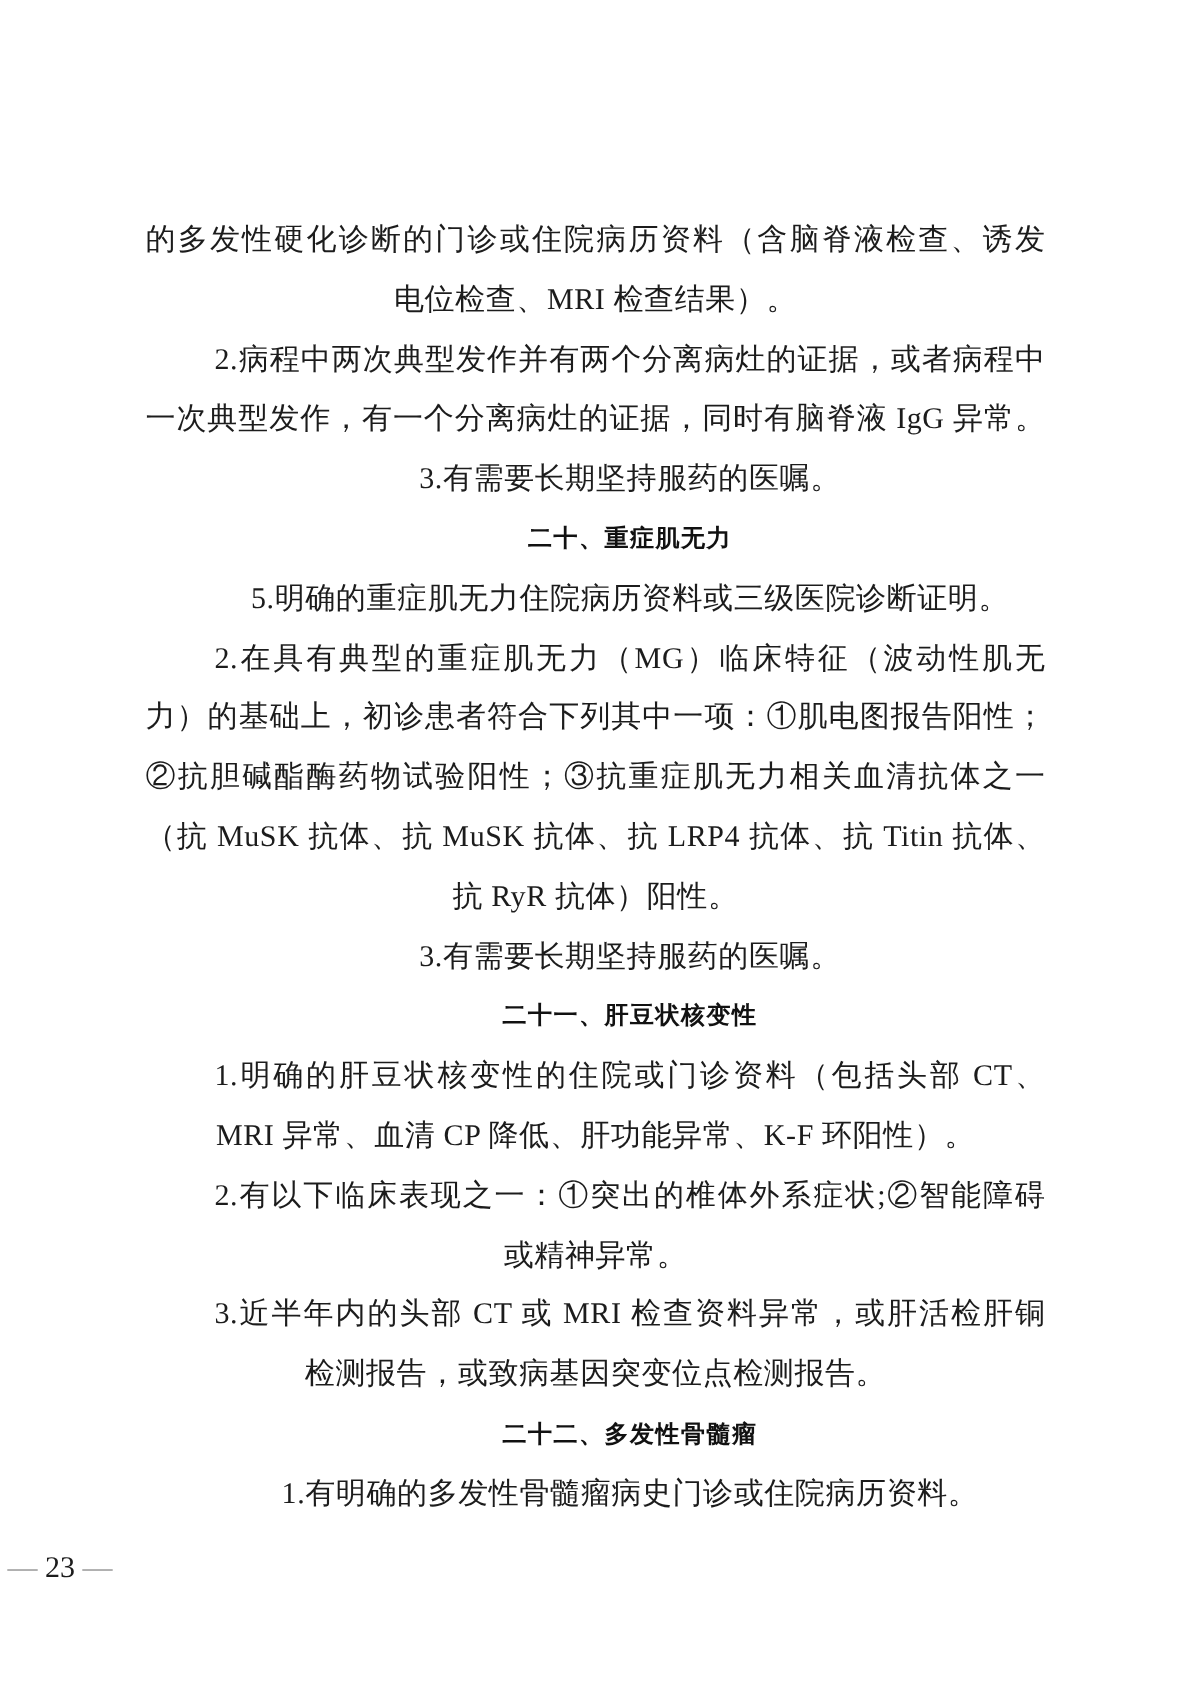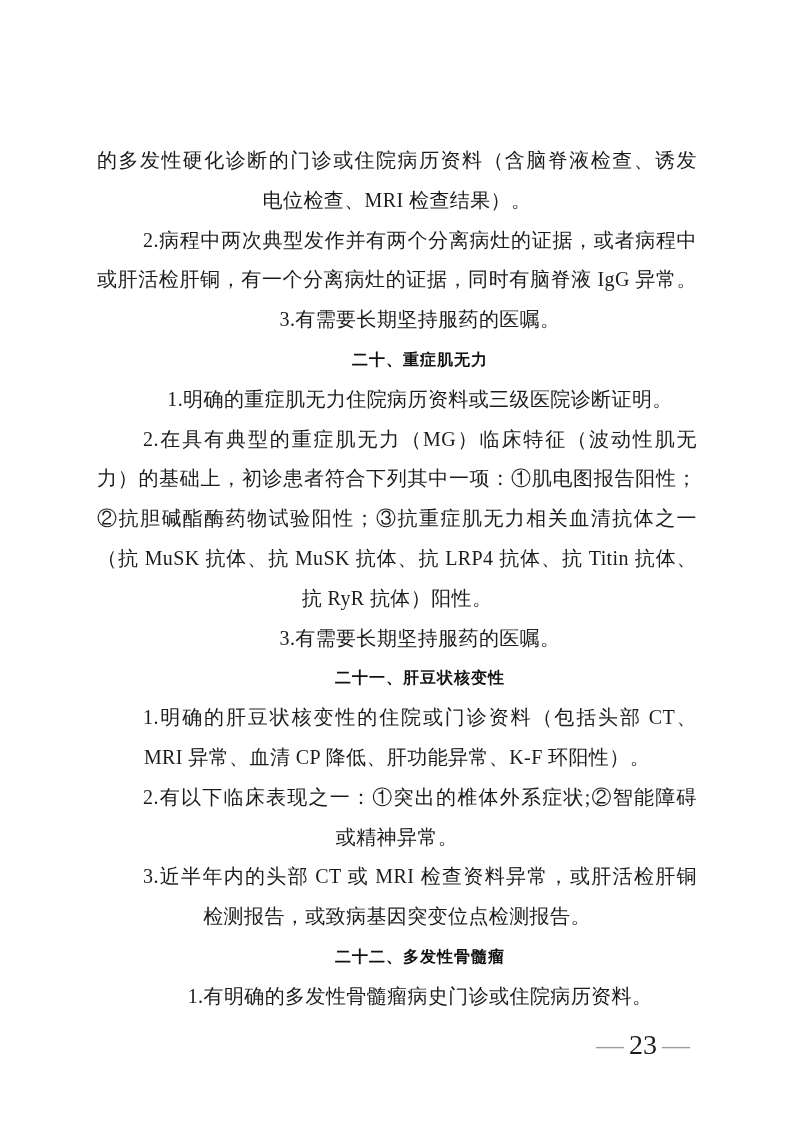--- a/index.html
+++ b/index.html
@@ -45,45 +45,45 @@
     letter-spacing: 1px;
     color: #111111;
   }
   .page-footer {
     position: absolute;
     top: 1030px;
     left: 0;
     width: 100%;
     box-sizing: border-box;
     padding-right: 98px;
-    text-align: right;
-    font-size: 28px;
+    text-align: left;
+    font-size: 20px;
     line-height: 30px;
   }
   .page-footer .dash {
     color: #9b9b9b;
     margin: 0 5px;
   }
   .page-footer .num {
     color: #1c1c1c;
   }
 </style>
 </head>
 <body>
 
 <div class="page">
 
   <main class="text-block">
       <div class="line justify">的多发性硬化诊断的门诊或住院病历资料（含脑脊液检查、诱发</div>
       <div class="line">电位检查、MRI 检查结果）。</div>
       <div class="line indent justify">2.病程中两次典型发作并有两个分离病灶的证据，或者病程中</div>
-      <div class="line justify">或肝活检肝铜，有一个分离病灶的证据，同时有脑脊液 IgG 异常。</div>
+      <div class="line justify">一次典型发作，有一个分离病灶的证据，同时有脑脊液 IgG 异常。</div>
       <div class="line indent">3.有需要长期坚持服药的医嘱。</div>
       <div class="line heading indent">二十、重症肌无力</div>
-      <div class="line indent">1.明确的重症肌无力住院病历资料或三级医院诊断证明。</div>
+      <div class="line indent">5.明确的重症肌无力住院病历资料或三级医院诊断证明。</div>
       <div class="line indent justify">2.在具有典型的重症肌无力（MG）临床特征（波动性肌无</div>
       <div class="line justify">力）的基础上，初诊患者符合下列其中一项：①肌电图报告阳性；</div>
       <div class="line justify">②抗胆碱酯酶药物试验阳性；③抗重症肌无力相关血清抗体之一</div>
       <div class="line justify">（抗 MuSK 抗体、抗 MuSK 抗体、抗 LRP4 抗体、抗 Titin 抗体、</div>
       <div class="line">抗 RyR 抗体）阳性。</div>
       <div class="line indent">3.有需要长期坚持服药的医嘱。</div>
       <div class="line heading indent">二十一、肝豆状核变性</div>
       <div class="line indent justify">1.明确的肝豆状核变性的住院或门诊资料（包括头部 CT、</div>
       <div class="line">MRI 异常、血清 CP 降低、肝功能异常、K-F 环阳性）。</div>
       <div class="line indent justify">2.有以下临床表现之一：①突出的椎体外系症状;②智能障碍</div>

